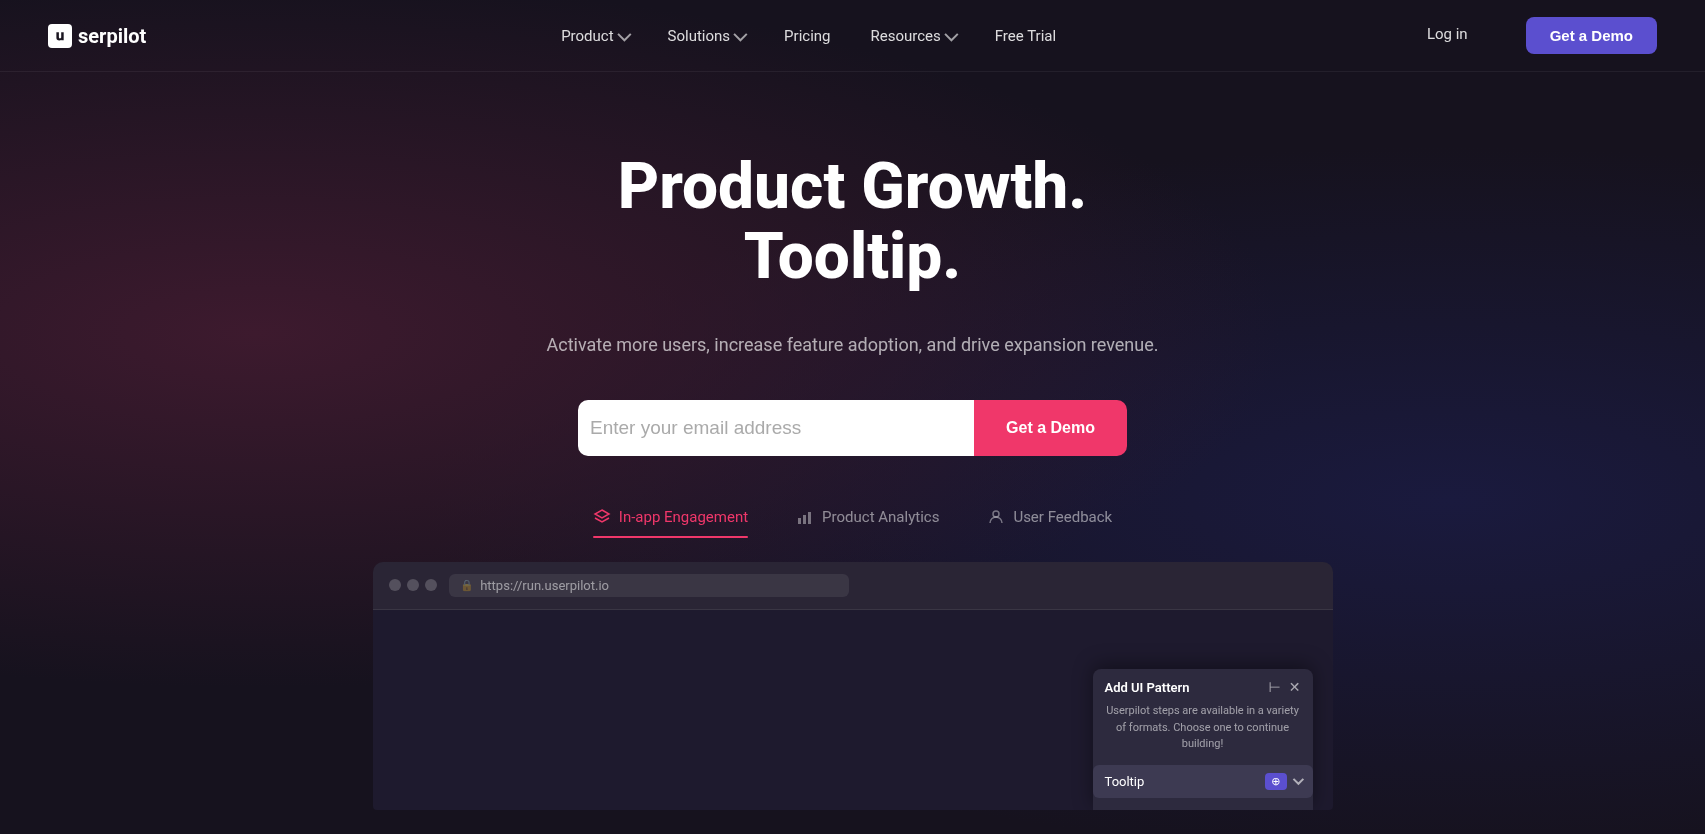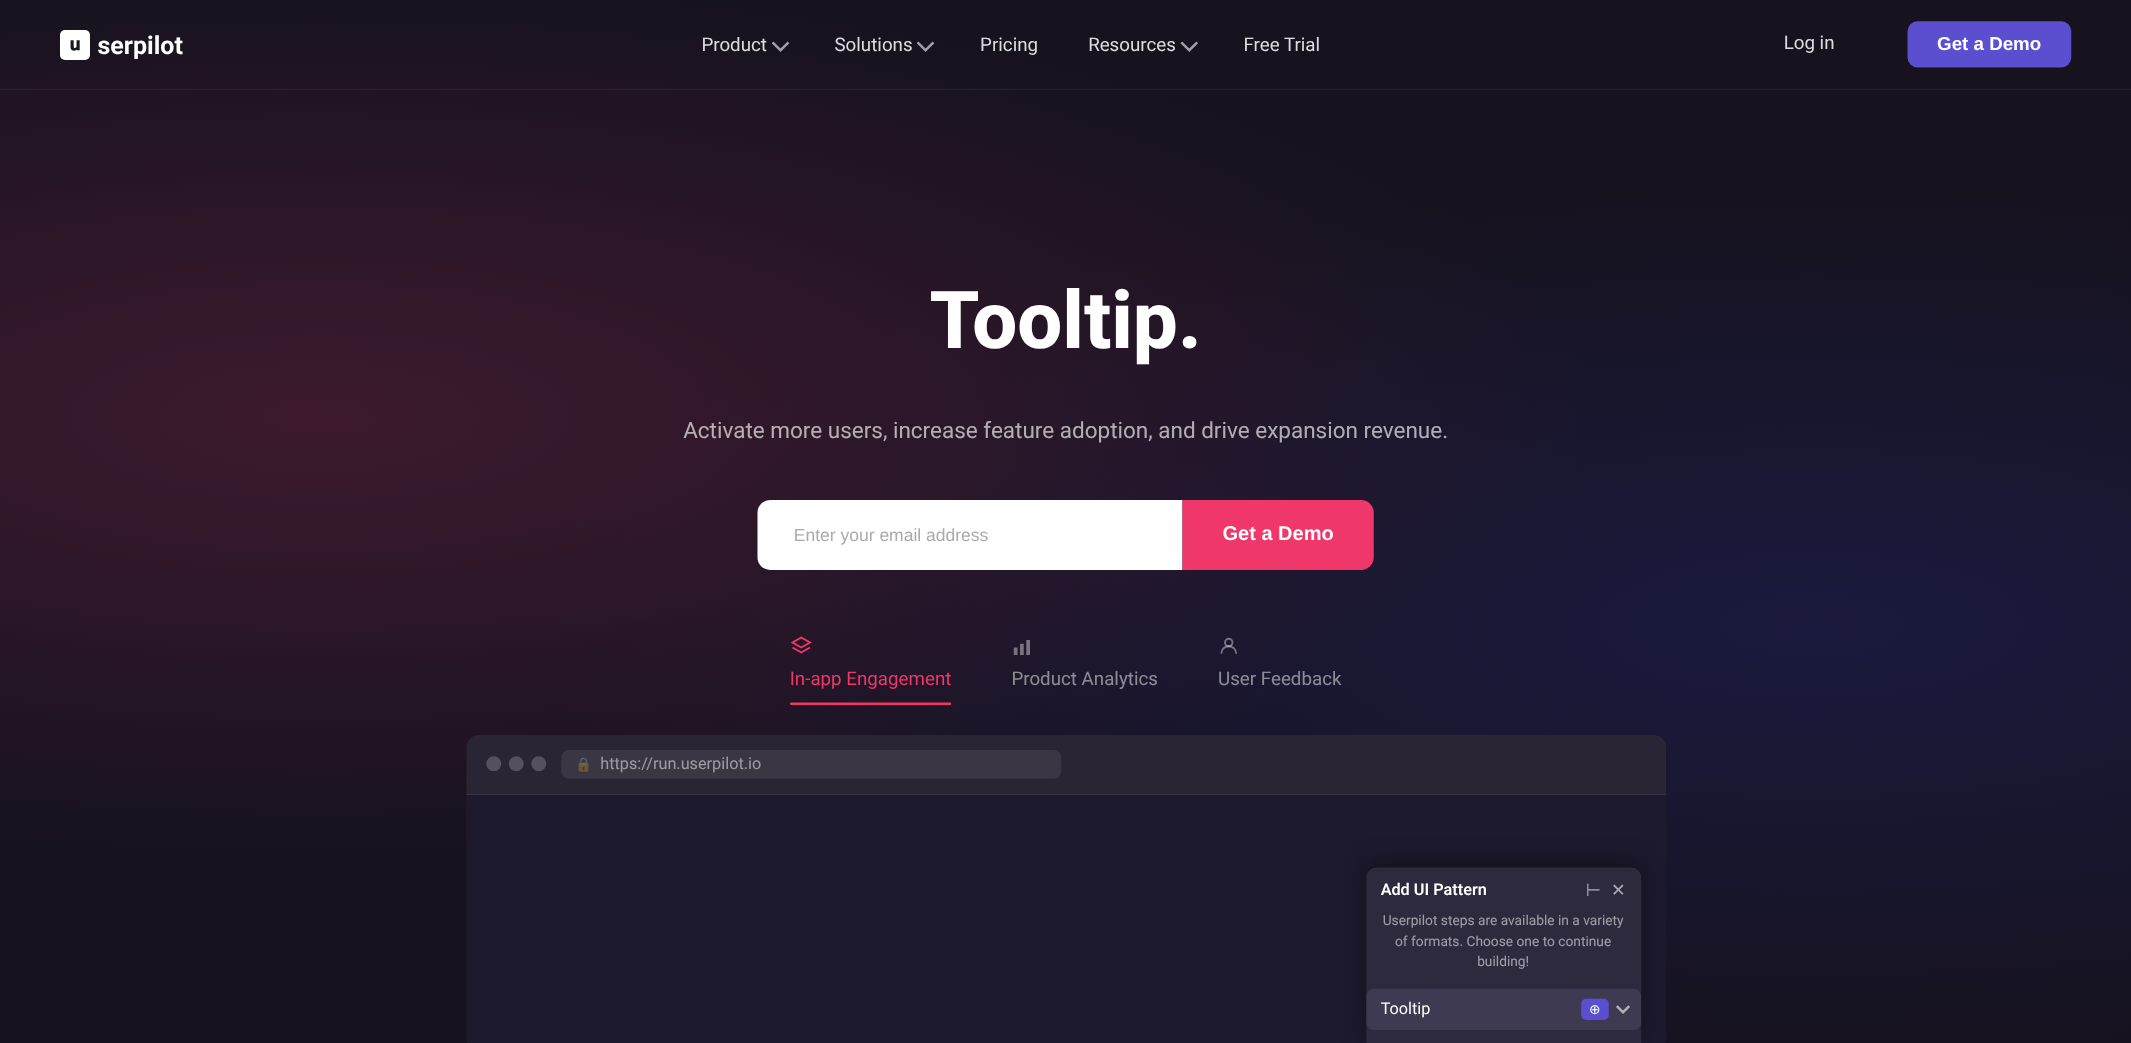--- a/index.html
+++ b/index.html
@@ -122,26 +122,26 @@
       line-height: 1.6;
       margin-top: 38px;
     }
     .hero-cta {
       display: flex;
       justify-content: center;
       gap: 0;
       margin-bottom: 52px;
     }
     .email-input {
-      width: 340px;
+      width: 396px;
       height: 56px;
       border: none;
       border-radius: 10px 0 0 10px;
-      padding: 0 29px;
-      font-size: 14px;
+      padding: 0 12px;
+      font-size: 19px;
       background: #fff;
       color: #333;
       outline: none;
     }
     .email-input::placeholder { color: #aaa; }
     .get-demo-btn {
       height: 56px;
       padding: 0 32px;
       background: #f0376a;
       color: #fff;
@@ -156,29 +156,28 @@
 
     
     .feature-tabs {
       display: flex;
       justify-content: center;
       gap: 48px;
       margin-bottom: 24px;
     }
     .tab-item {
       display: flex;
-      align-items: flex-start;
+      align-items: flex-end;
       gap: 8px;
       font-size: 15px;
       color: rgba(255,255,255,0.5);
       cursor: pointer;
       padding-bottom: 10px;
       border-bottom: 2px solid transparent;
       position: relative;
-      flex-direction: column;
     }
     .tab-item.active {
       color: #f0376a;
     }
     .tab-item.active::after {
       content: '';
       position: absolute;
       bottom: -2px;
       left: 0;
       right: 0;
@@ -351,21 +350,21 @@
       </div>
     </div>
     <div class="nav-right">
       <span class="login-btn">Log in</span>
       <button class="demo-btn-nav">Get a Demo</button>
     </div>
   </nav>
 
   <section class="hero">
     <h1 class="hero-title">
-      <br>
+      <span>Product Growth.</span><br>
       <span>Tooltip.</span>
     </h1>
     <p class="hero-sub">Activate more users, increase feature adoption, and drive expansion revenue.</p>
     <div class="hero-cta">
       <input class="email-input" type="email" placeholder="Enter your email address" style="">
       <button class="get-demo-btn">Get a Demo</button>
     </div>
 
     <div class="feature-tabs">
       <div class="tab-item active">

